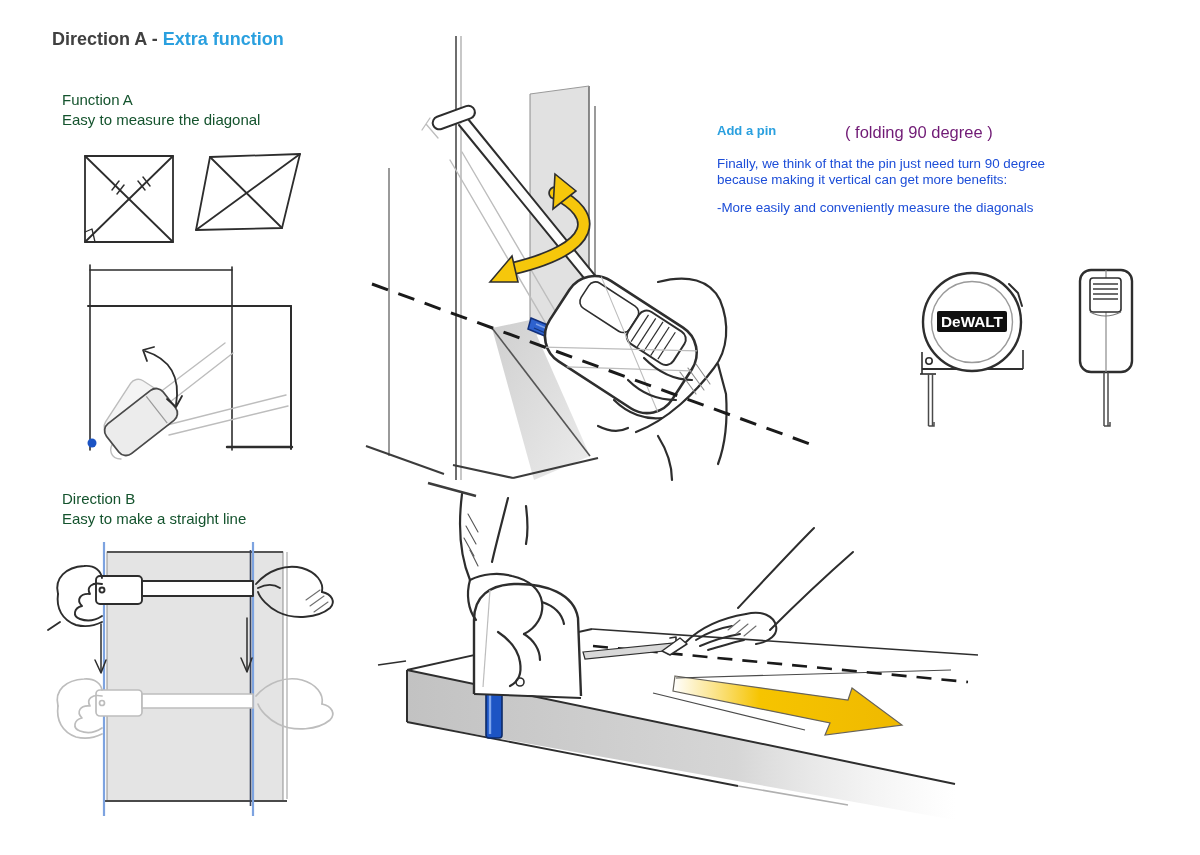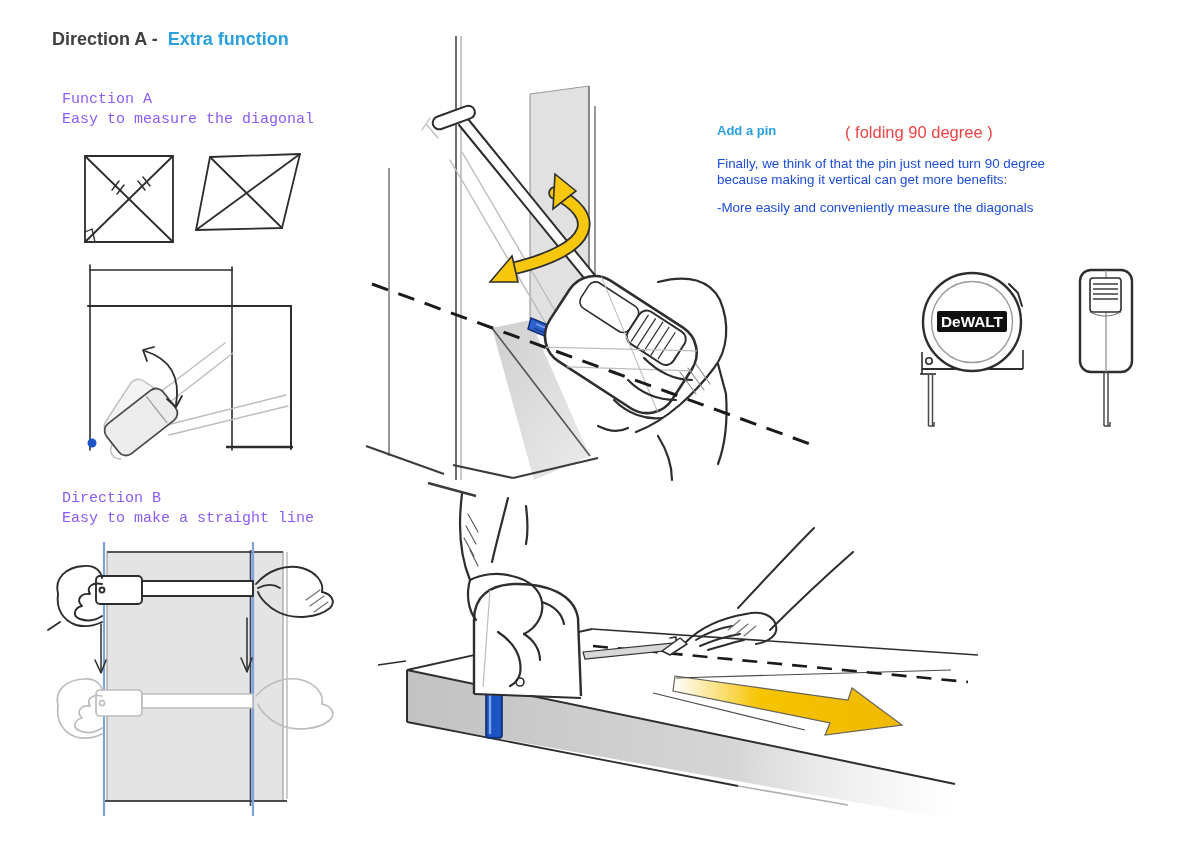--- a/index.html
+++ b/index.html
@@ -6,31 +6,31 @@
   .canvas{
     position:relative;width:1200px;height:855px;background:#ffffff;overflow:hidden;
     font-family:"Liberation Sans", sans-serif;color:#111111;
   }
   .abs{position:absolute;}
   svg{display:block;overflow:visible;}
 
   
   .title-block{left:52px;top:29px;font-size:18px;font-weight:bold;white-space:nowrap;}
   .title-prefix{color:#404040;}
-  .title-highlight{color:#2AA0DF;margin-left:5px;}
+  .title-highlight{color:#2AA0DF;}
 
   
-  .fn-label{font-size:15px;line-height:20px;color:#8b5cf6;white-space:nowrap;font-family:Liberation Mono, monospace;}
+  .fn-label{font-size:15px;line-height:20px;color:#14532d;white-space:nowrap;}
   .fn-a{left:62px;top:90px;}
   .fn-b{left:62px;top:489px;}
 
   
   .pin-heading{left:717px;top:123px;font-size:13px;white-space:nowrap;}
   .pin-heading .hd{font-weight:bold;color:#2AA0DF;}
-  .pin-note{left:845px;top:123px;font-size:16.5px;color:#ef4444;white-space:nowrap;}
+  .pin-note{left:845px;top:123px;font-size:16.5px;color:#701a75;white-space:nowrap;}
   .pin-body{left:717px;top:156px;font-size:13.4px;line-height:15.5px;color:#1d4ed8;white-space:nowrap;}
   .pin-body .bullets{margin-top:13px;}
 
   .sketch-line{stroke:#2D2D2D;fill:none;stroke-linecap:round;stroke-linejoin:round;}
   .light-line{stroke:#BDBDBD;fill:none;stroke-linecap:round;stroke-linejoin:round;}
 </style>
 </head>
 <body>
 
 <div class="canvas">

